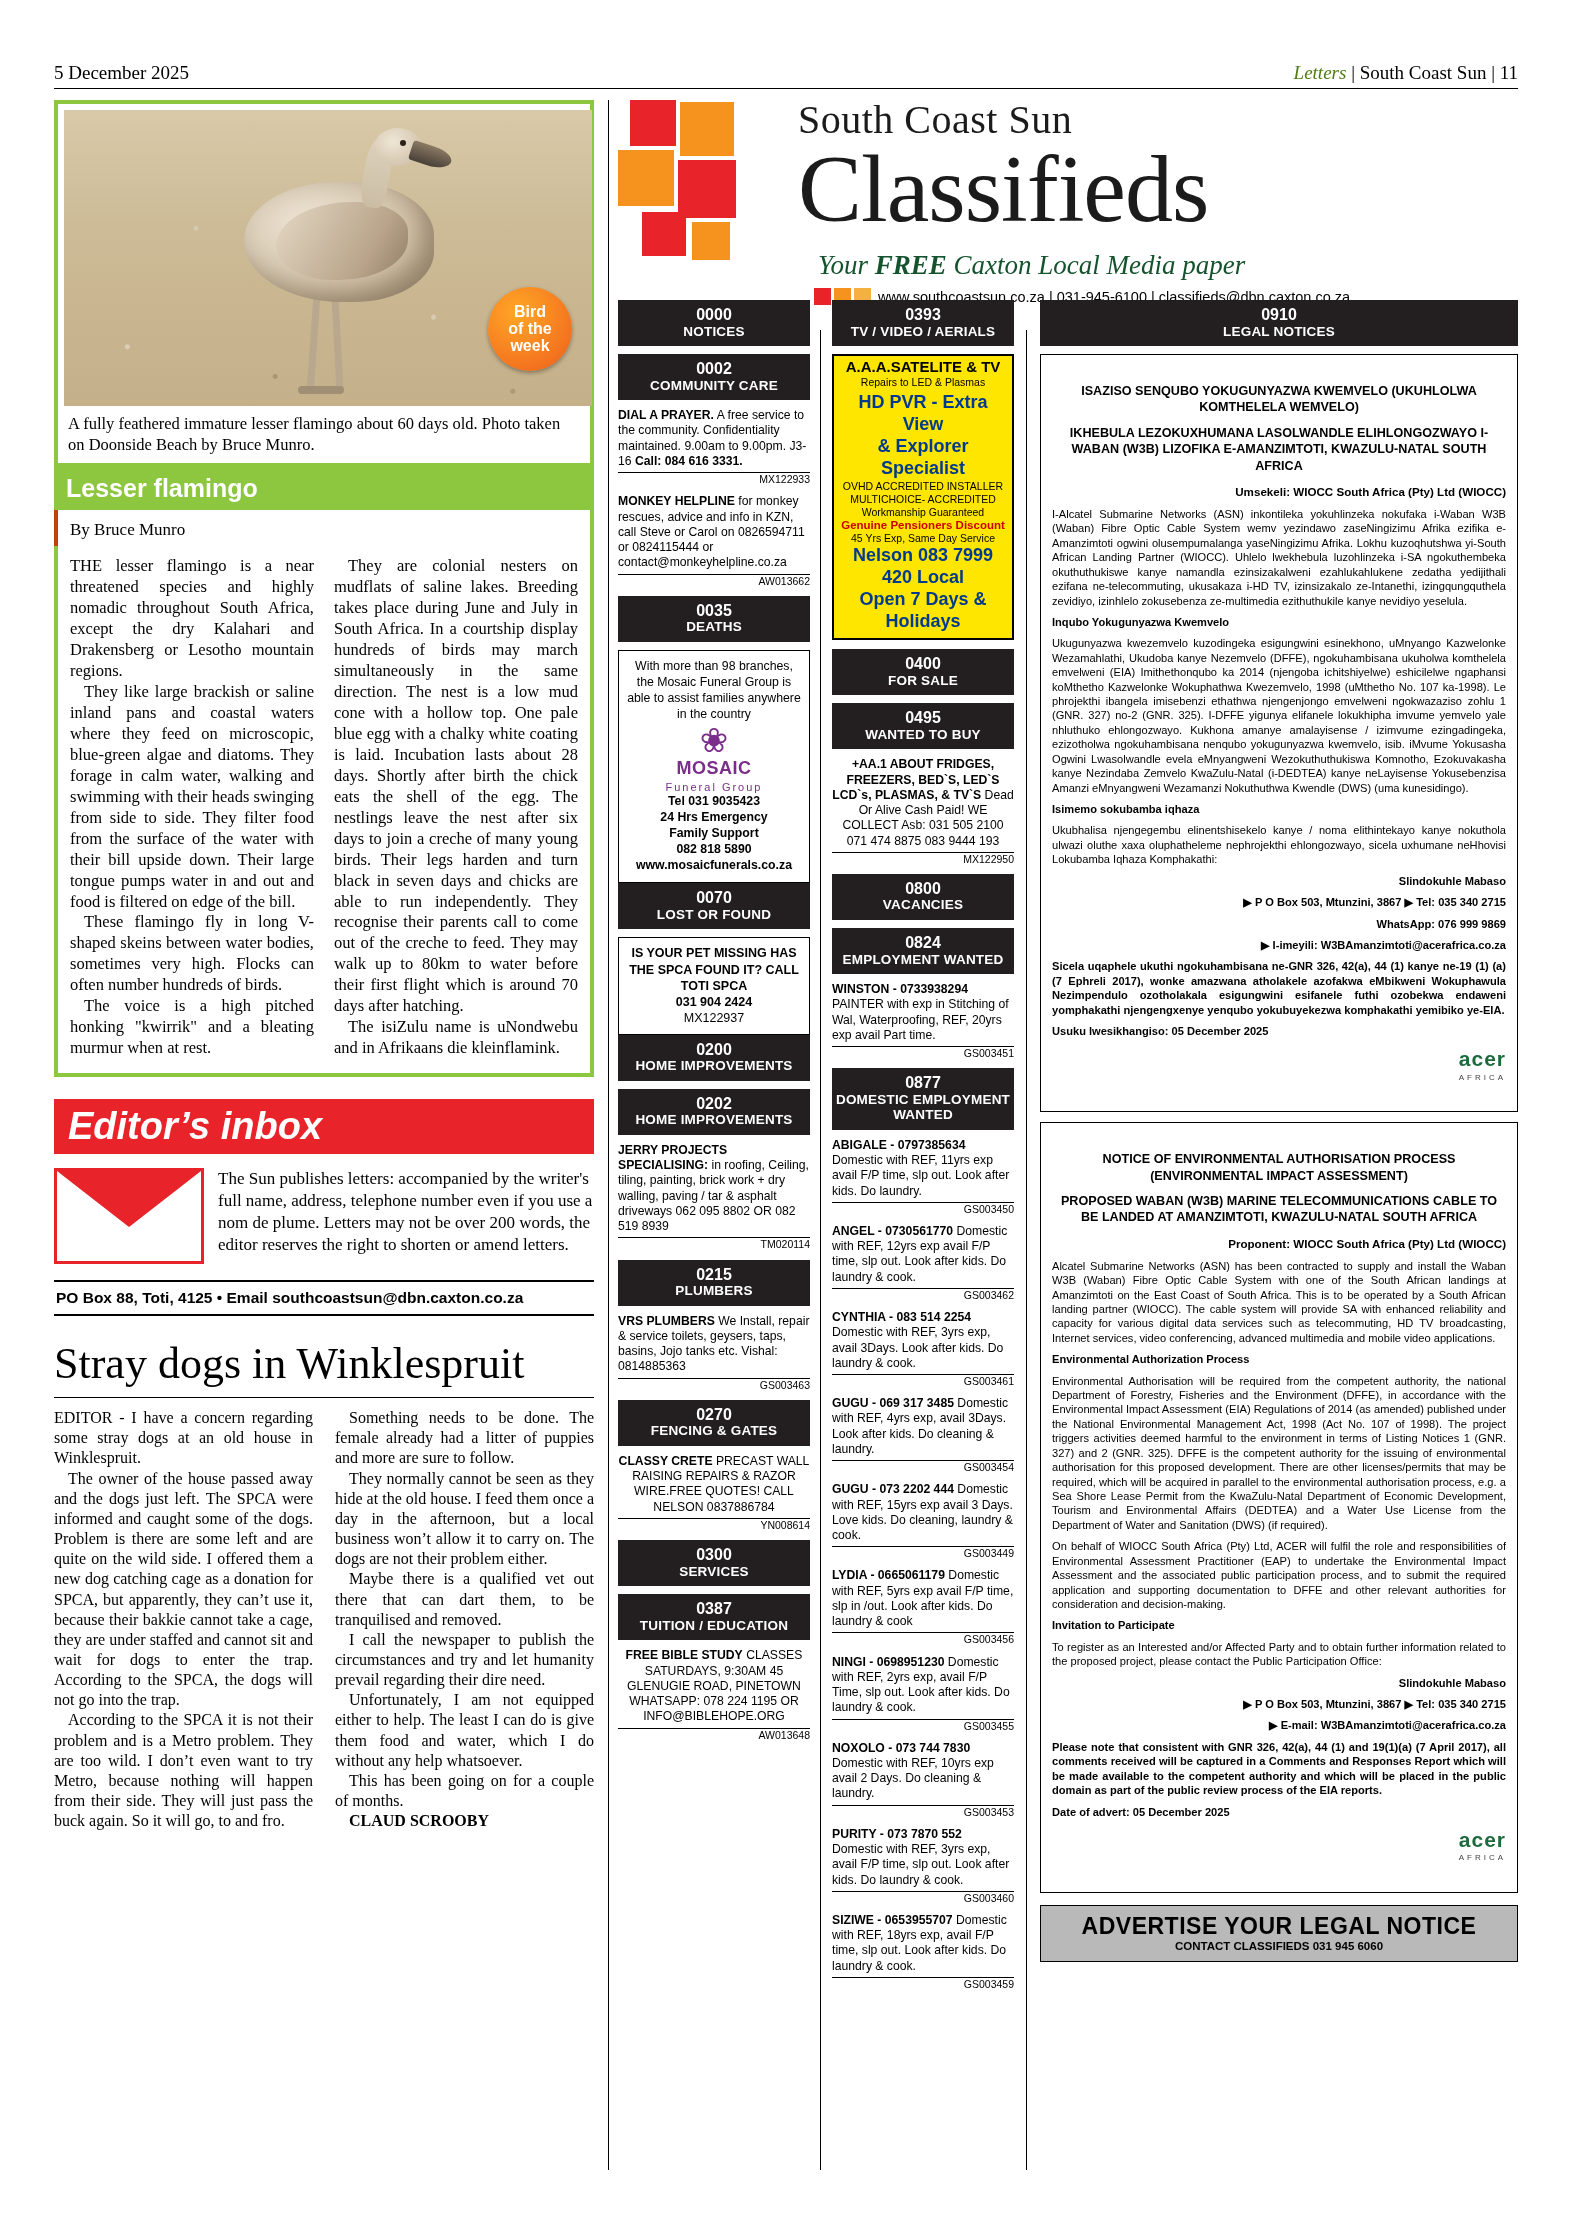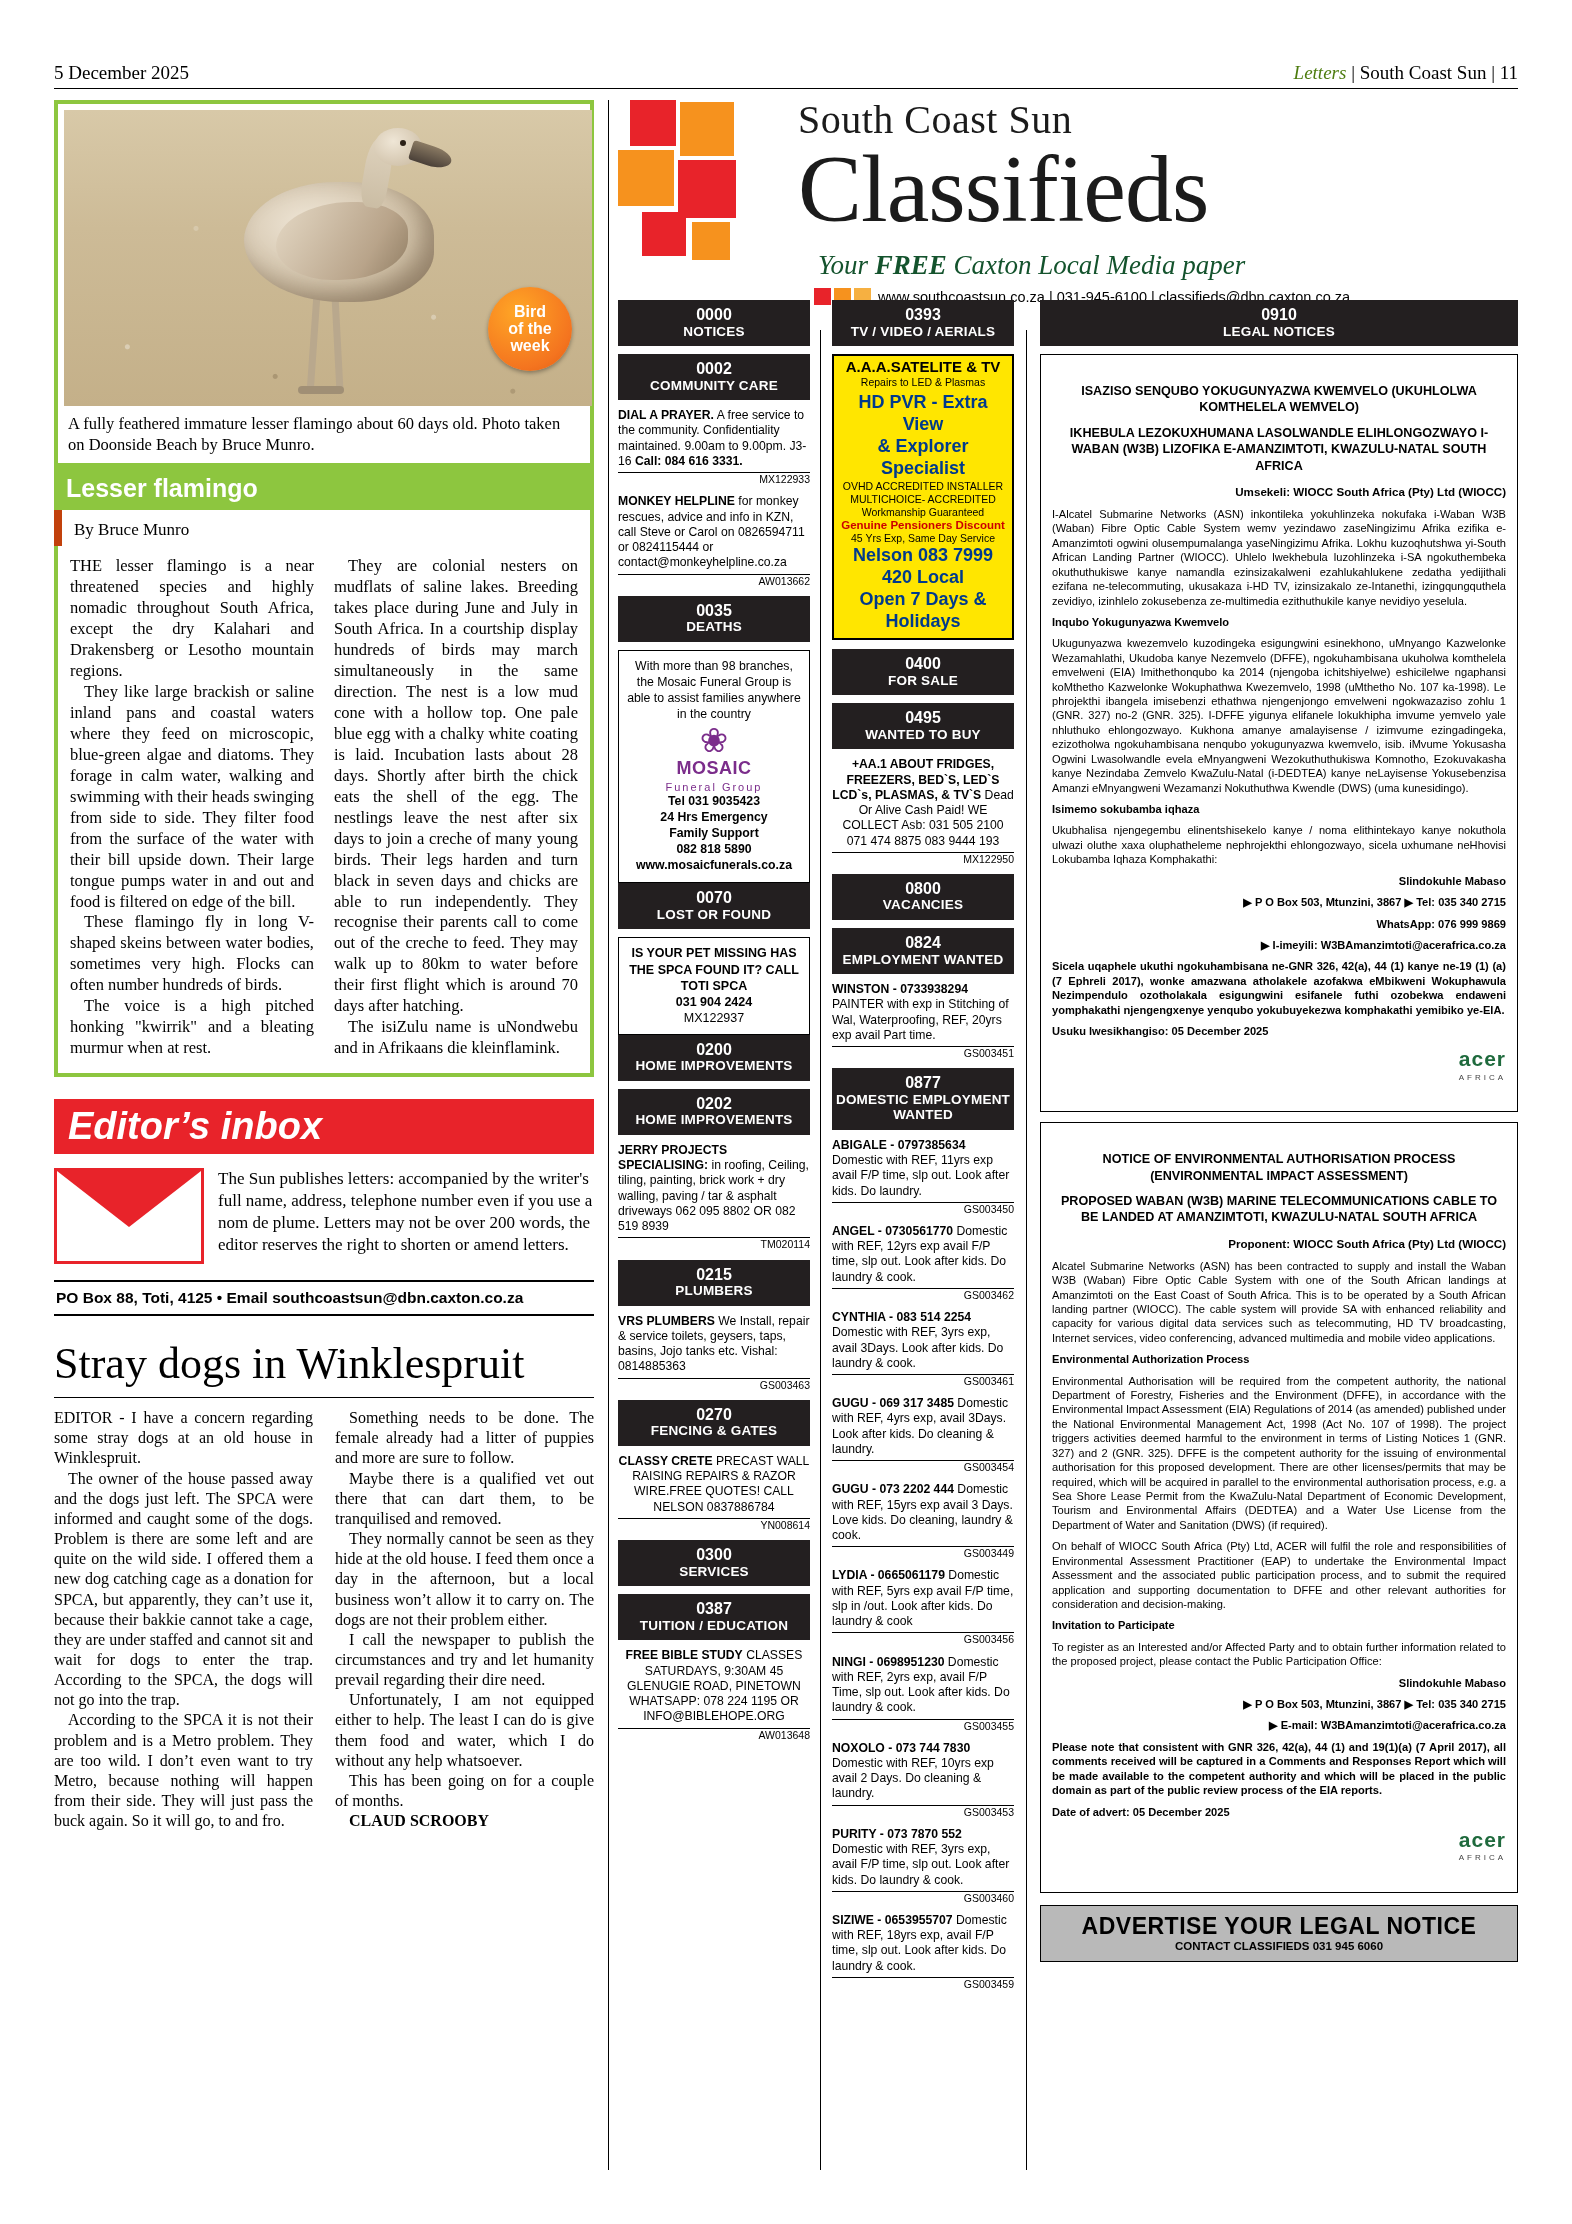--- a/index.html
+++ b/index.html
@@ -94,21 +94,21 @@
     display:flex; flex-direction:column; justify-content:center; align-items:center;
     box-shadow:0 2px 4px rgba(0,0,0,.35);
   }
 
   .green-band {
     width:540px; background:#8dc63f; color:#fff;
     font-family:"Liberation Sans", sans-serif; font-weight:bold; font-size:25px;
     padding:7px 12px; margin-top:0px;
   }
   .byline-box {
-    width:540px; border-left:8px solid #c2410c; border-right:4px solid #8dc63f;
+    width:540px; border-left:4px solid #c2410c; border-right:4px solid #8dc63f;
     padding:10px 12px 6px 12px; font-size:17px;
   }
   .body-box {
     width:540px; border:4px solid #8dc63f; border-top:0;
     padding:10px 12px 14px 12px;
   }
   .two-col { column-count:2; column-gap:20px; }
   .two-col p {
     margin:0; font-size:16.5px; line-height:1.27; text-align:justify;
     text-indent:14px;
@@ -284,22 +284,22 @@
     </div>
     <div class="contact-line">PO Box 88, Toti, 4125 • Email southcoastsun@dbn.caxton.co.za</div>
 
     <div class="letter-head">Stray dogs in Winklespruit</div>
     <div class="letter-rule"></div>
     <div class="letter-body">
       <p class="first">EDITOR - I have a concern regarding some stray dogs at an old house in Winklespruit.</p>
       <p>The owner of the house passed away and the dogs just left. The SPCA were informed and caught some of the dogs. Problem is there are some left and are quite on the wild side. I offered them a new dog catching cage as a donation for SPCA, but apparently, they can’t use it, because their bakkie cannot take a cage, they are under staffed and cannot sit and wait for dogs to enter the trap. According to the SPCA, the dogs will not go into the trap.</p>
       <p>According to the SPCA it is not their problem and is a Metro problem. They are too wild. I don’t even want to try Metro, because nothing will happen from their side. They will just pass the buck again. So it will go, to and fro.</p>
       <p>Something needs to be done. The female already had a litter of puppies and more are sure to follow.</p>
+      <p>They normally cannot be seen as they hide at the old house. I feed them once a day in the afternoon, but a local business won’t allow it to carry on. The dogs are not their problem either.</p>
       <p>Maybe there is a qualified vet out there that can dart them, to be tranquilised and removed.</p>
-      <p>They normally cannot be seen as they hide at the old house. I feed them once a day in the afternoon, but a local business won’t allow it to carry on. The dogs are not their problem either.</p>
       <p>I call the newspaper to publish the circumstances and try and let humanity prevail regarding their dire need.</p>
       <p>Unfortunately, I am not equipped either to help. The least I can do is give them food and water, which I do without any help whatsoever.</p>
       <p>This has been going on for a couple of months.</p>
       <p class="sig">CLAUD SCROOBY</p>
     </div>
   </div>
 
   <div class="classhead">
     <div class="logo-blocks">
       <div class="lb" style="left:12px; top:0px; width:46px;height:46px;background:#e8232a;transform:rotate(0deg);"></div>

